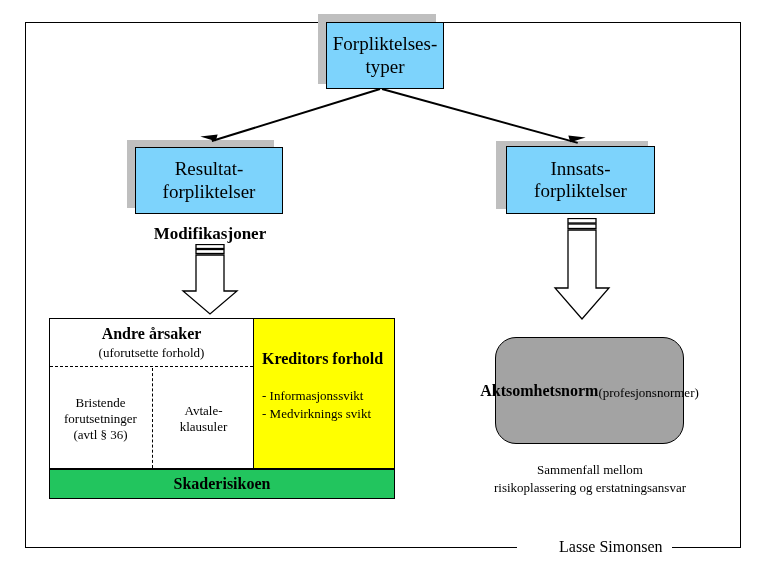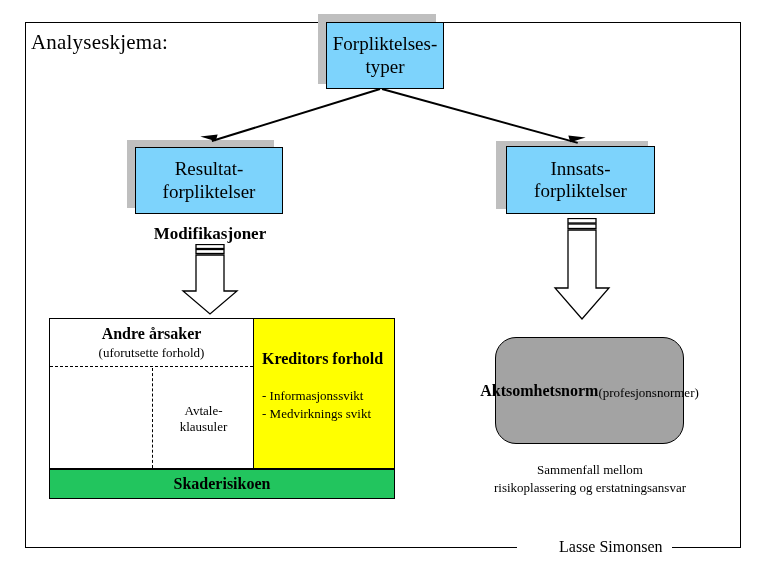--- a/index.html
+++ b/index.html
@@ -142,21 +142,20 @@
 <body>
 
 <div id="canvas">
 
   <div class="frame-edge" id="frame-top"></div>
   <div class="frame-edge" id="frame-left"></div>
   <div class="frame-edge" id="frame-right"></div>
   <div class="frame-edge" id="frame-bottom-left"></div>
   <div class="frame-edge" id="frame-bottom-right"></div>
 
-  <div class="title-text" style="left:31px; top:30px;">Analyseskjema:</div>
 
   <div class="shadow" style="left:318px; top:14px; width:118px; height:70px;"></div>
   <div class="sbox" style="left:326px; top:22px; width:118px; height:67px; flex-direction:column;">
     <span class="big">Forpliktelses-</span>
     <span class="big">typer</span>
   </div>
 
   <div class="thinline" style="left:380px; top:88px; width:176px; transform:rotate(162.8deg);"></div>
   <div class="arrowhead" style="left:201px; top:132px;
               border-left:16px solid transparent;
@@ -206,20 +205,25 @@
 
     <div class="tbl-cell" style="left:0; top:2px; width:205px; height:46px;">
       <span class="mid b">Andre årsaker</span>
       <span class="small" style="margin-top:2px;">(uforutsette forhold)</span>
     </div>
 
     <div class="dashline dash-h" style="left:1px; top:48px; width:203px;"></div>
 
     <div class="dashline dash-v" style="left:103px; top:50px; height:100px;"></div>
 
+    <div class="tbl-cell" style="left:0; top:52px; width:103px; height:98px;">
+      <span class="small">Bristende</span>
+      <span class="small">forutsetninger</span>
+      <span class="small">(avtl § 36)</span>
+    </div>
 
     <div class="tbl-cell" style="left:104px; top:52px; width:101px; height:98px;">
       <span class="small">Avtale-</span>
       <span class="small">klausuler</span>
     </div>
 
     <div class="tbl-cell solid-border" style="left:204px; top:0; width:142px; height:151px; background:#ffff00;
                 align-items:flex-start; justify-content:flex-start; padding-left:8px; box-sizing:border-box;">
       <span class="mid b" style="margin-top:31px;">Kreditors forhold</span>
       <span class="small" style="margin-top:20px;">- Informasjonssvikt</span>

